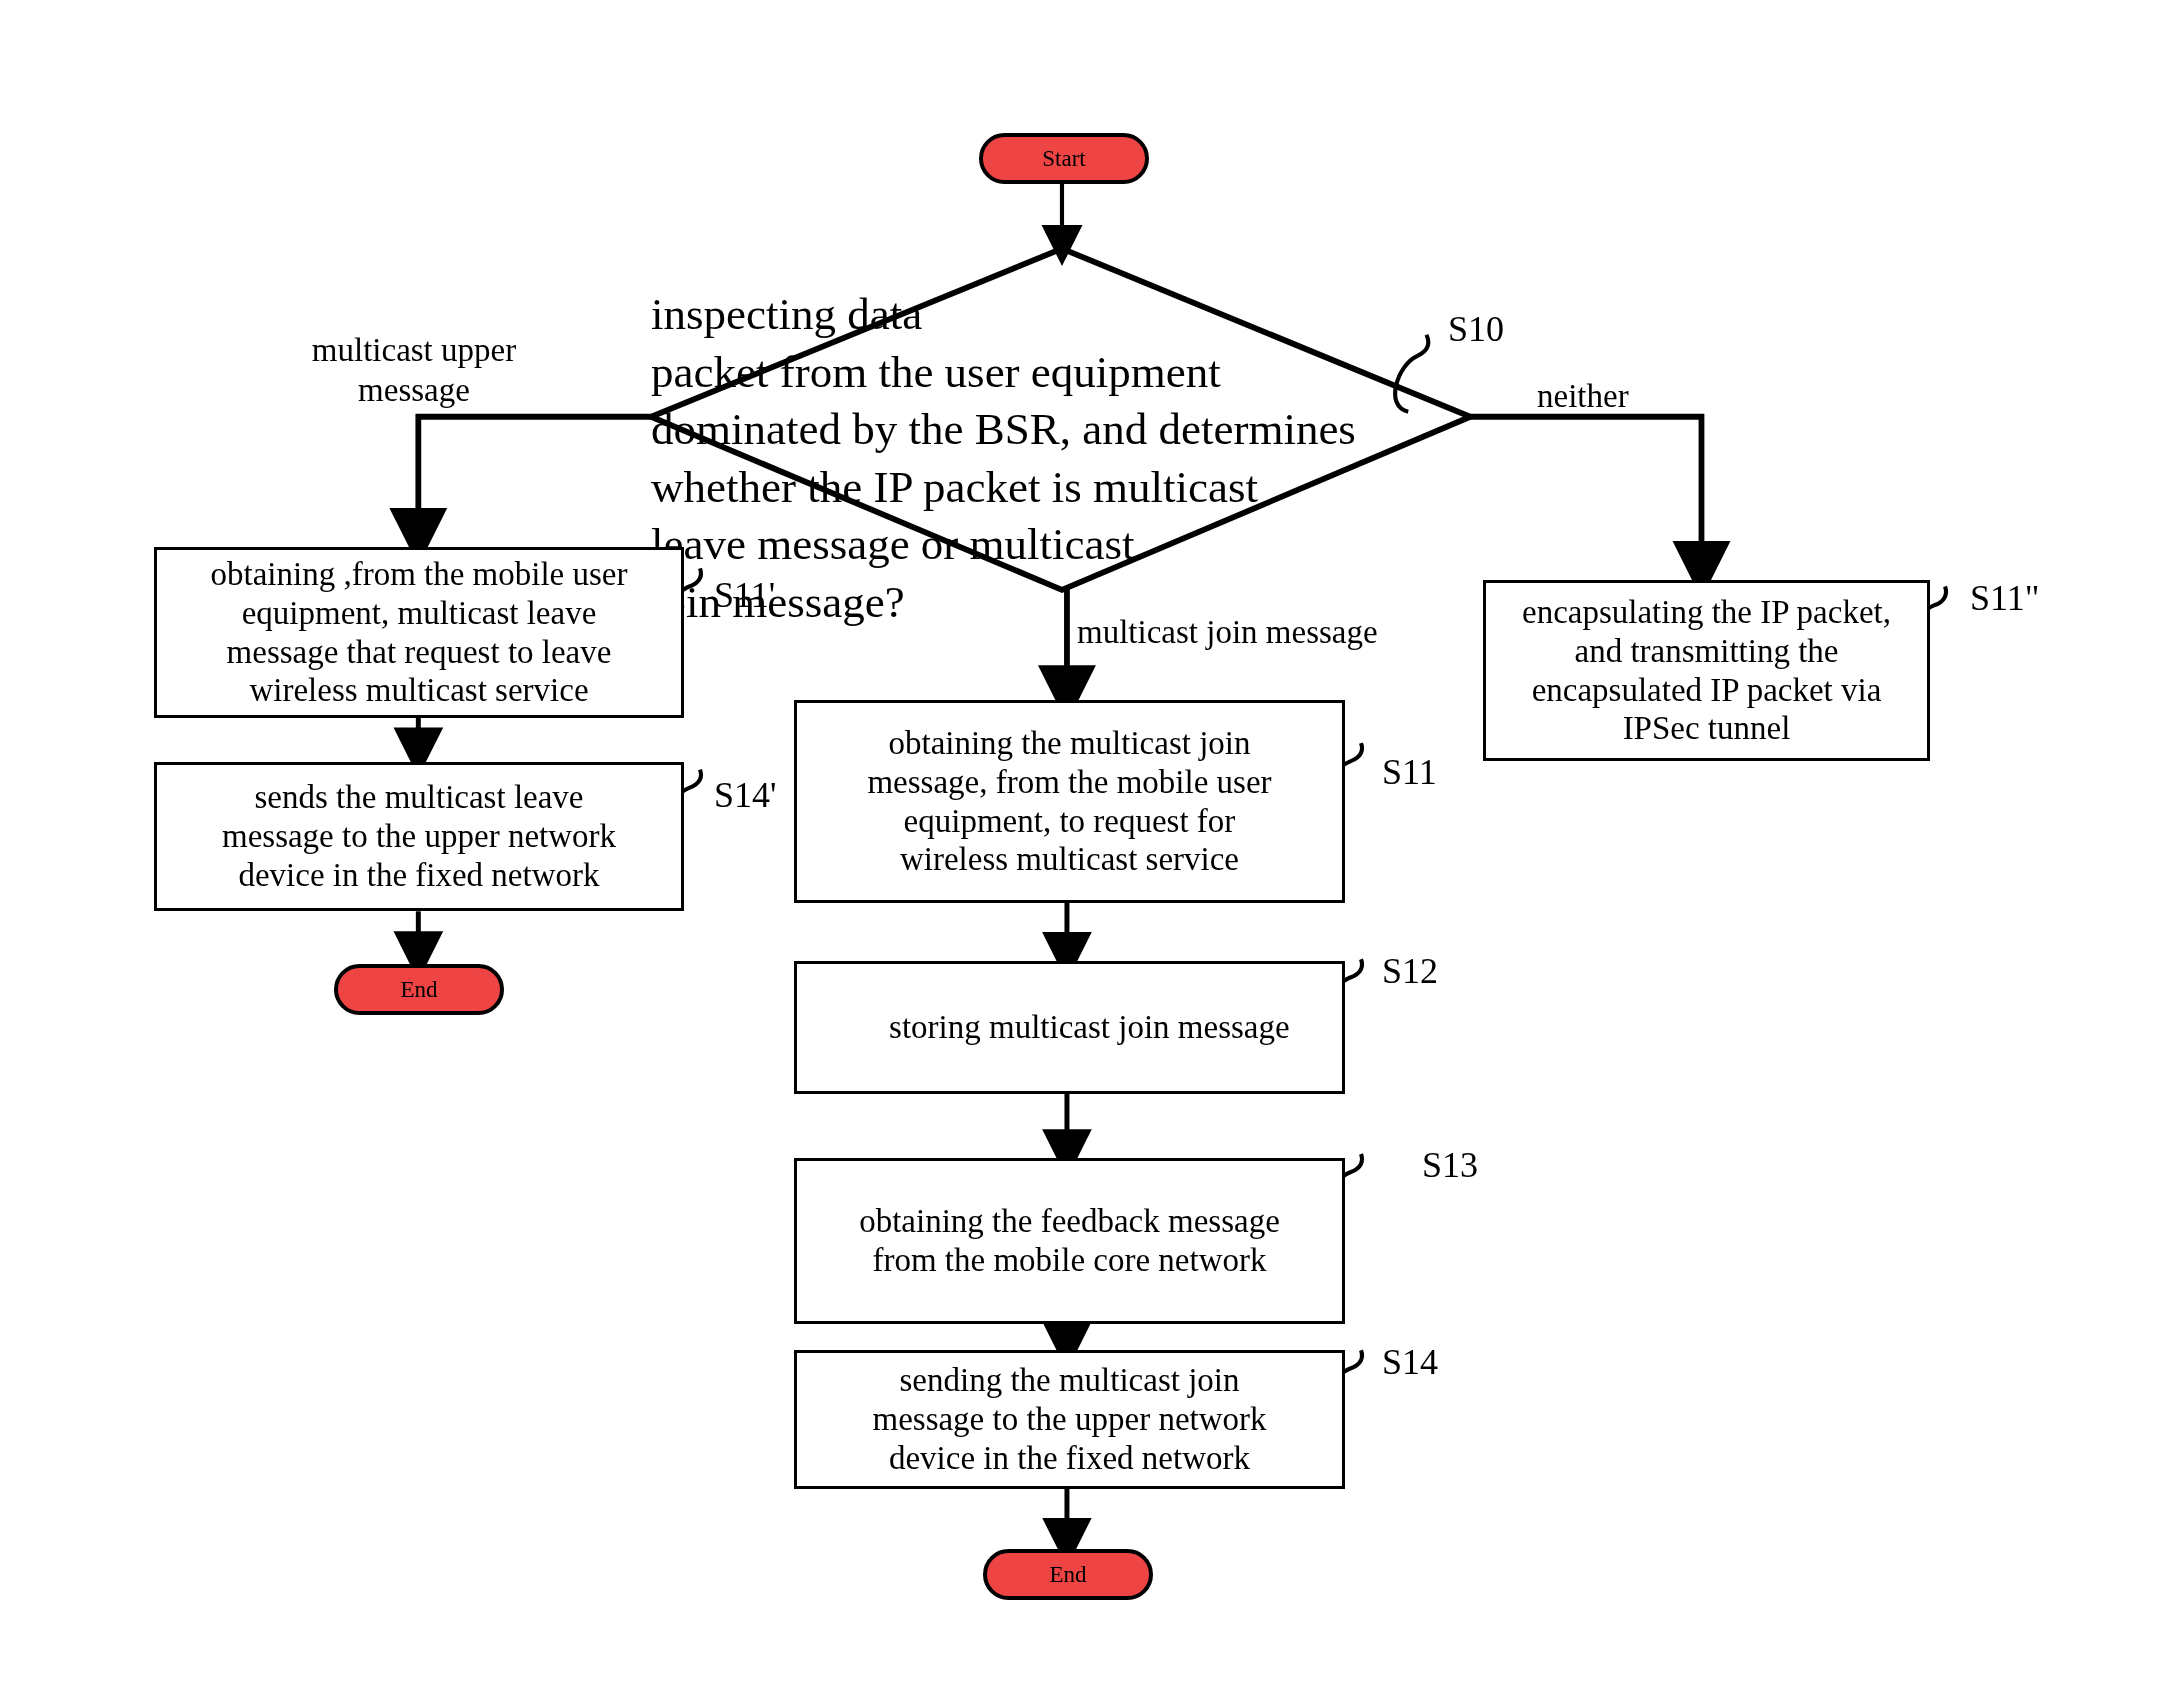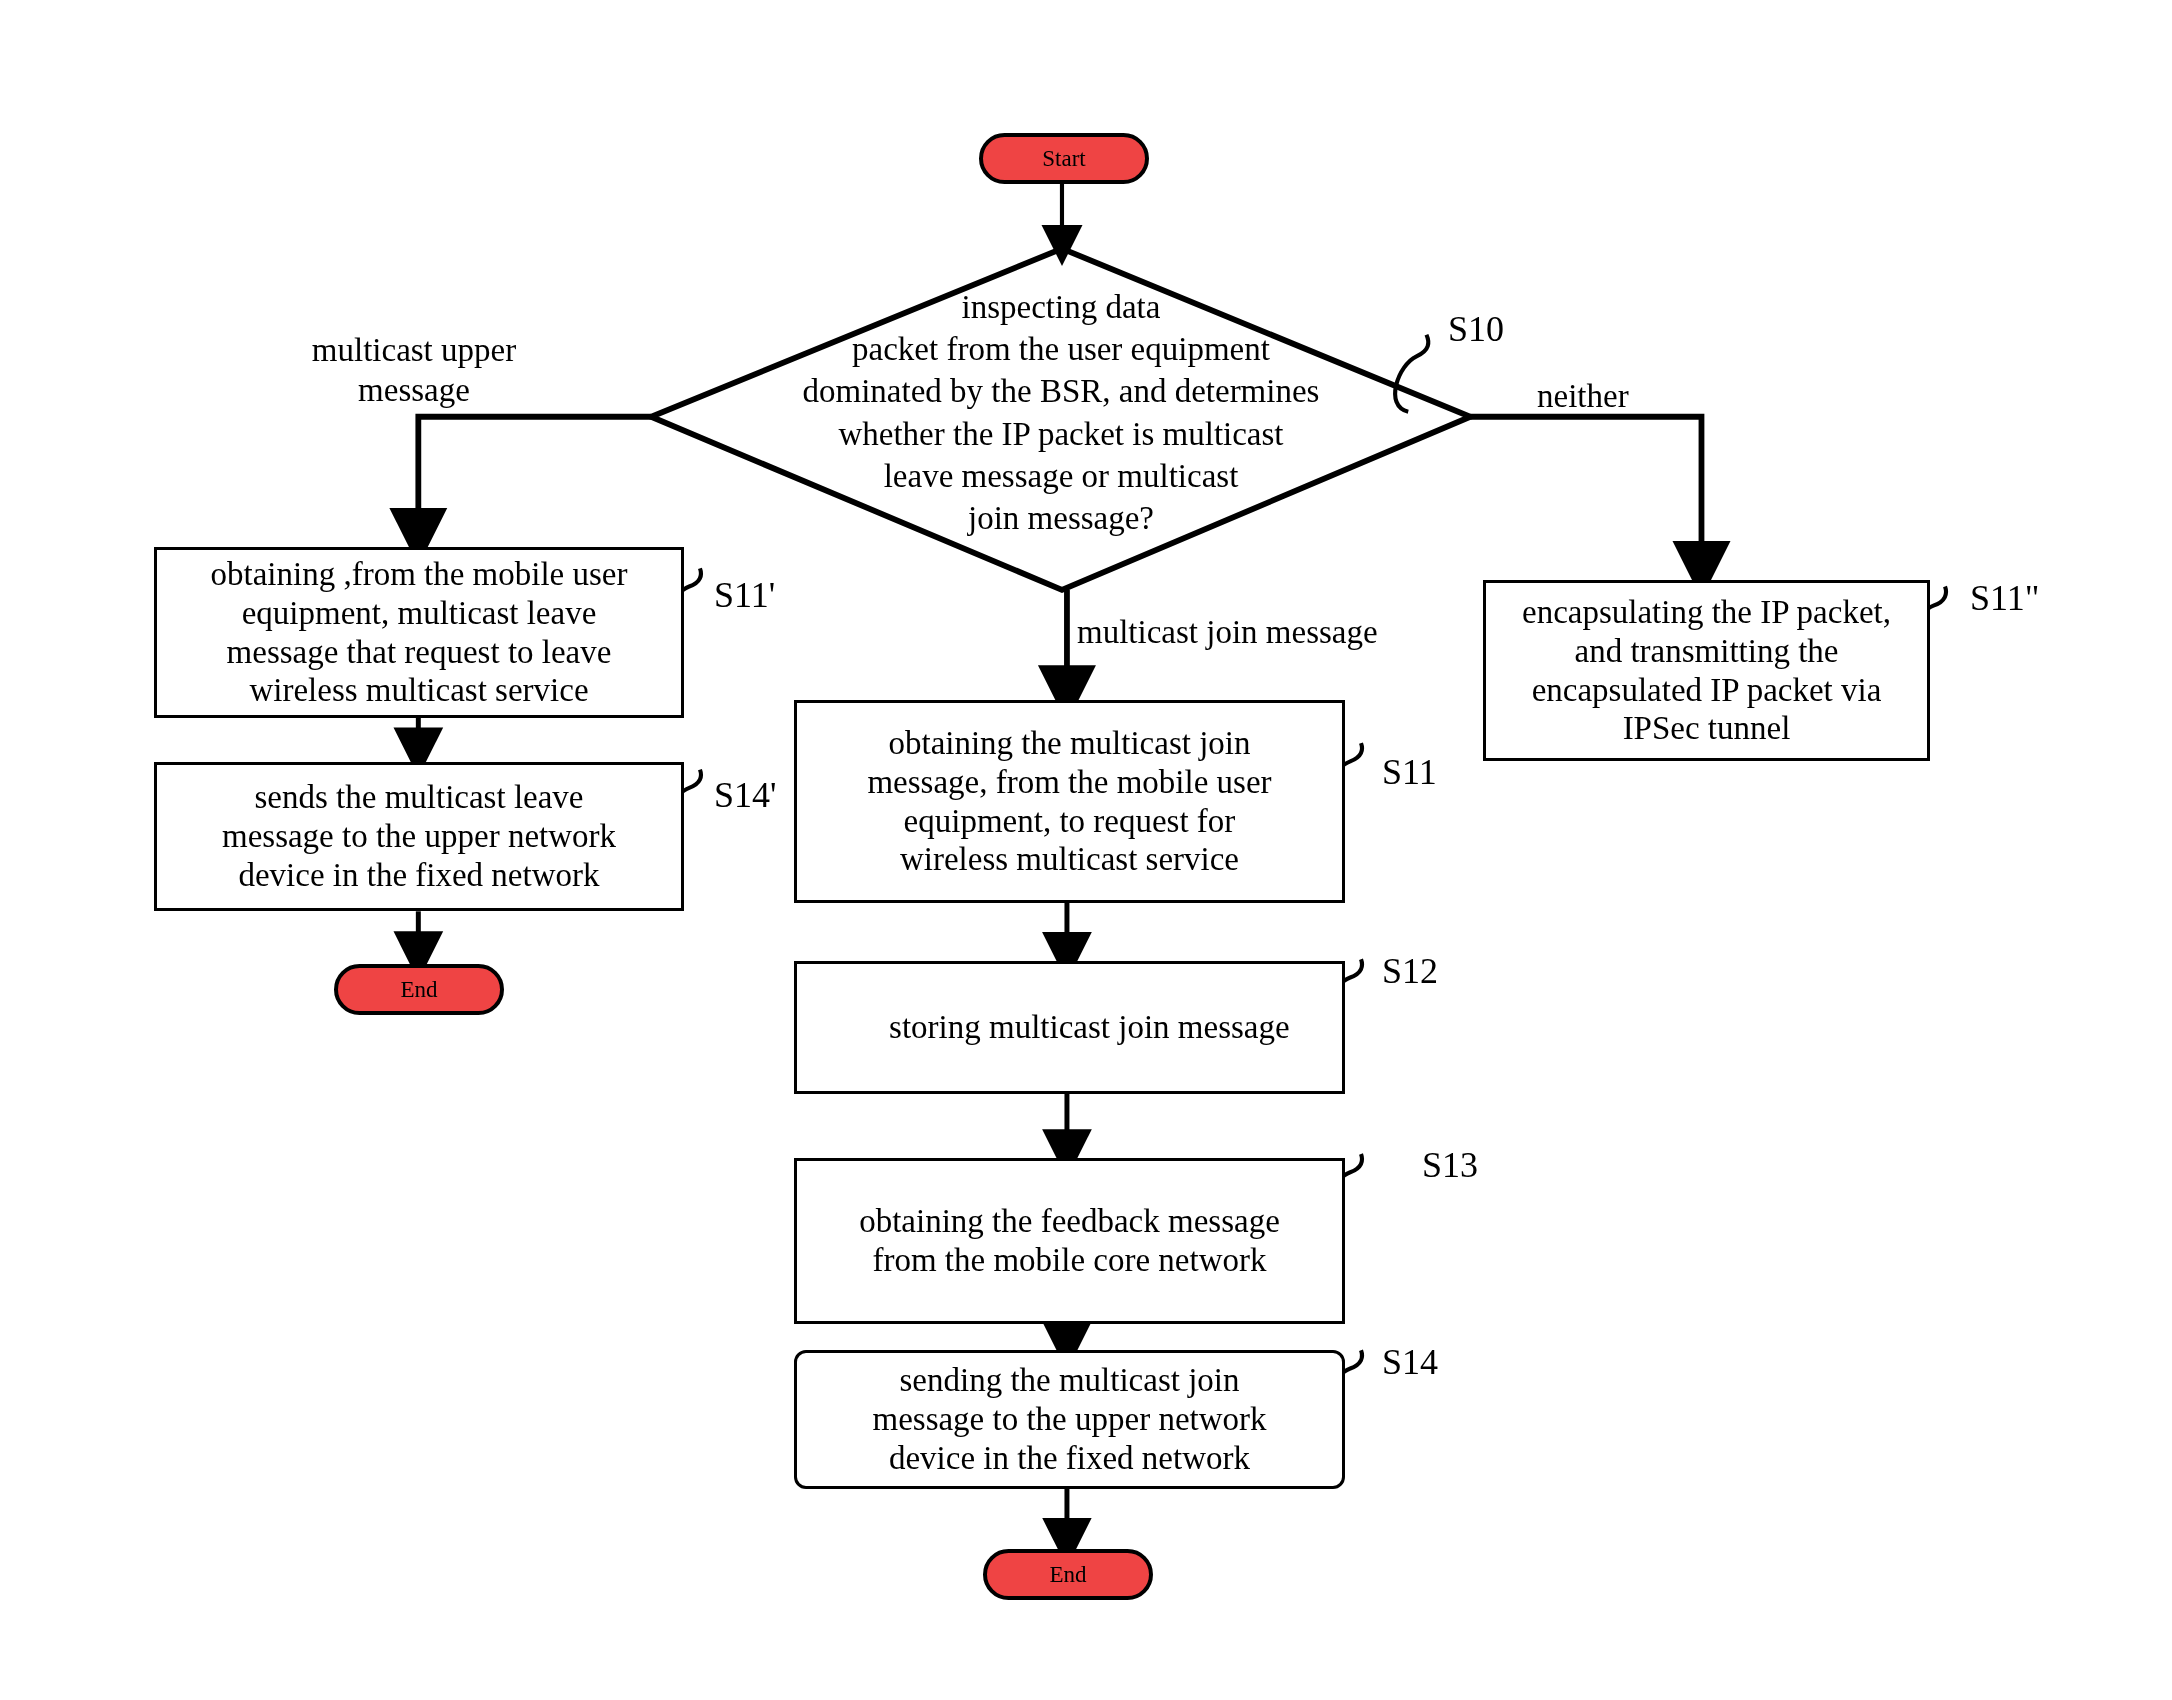--- a/index.html
+++ b/index.html
@@ -44,22 +44,21 @@
   }
   .terminal {
     border: 4.1px solid #000000;
     border-radius: 33px;
     background: #ef4444;
     font-size: 23px;
     text-align: center;
   }
   .diamond-text {
     position: absolute;
-    text-align: center;
-    font-size: 33px;
+    font-size: 45px;
     line-height: 1.28;
     white-space: nowrap;
   }
   .edge-label {
     position: absolute;
     font-size: 33px;
     line-height: 1.2;
     text-align: center;
     white-space: nowrap;
   }
@@ -207,21 +206,21 @@
     </div>
   </div>
 
   <div class="node box" style="left:794px; top:1158px; width:551px; height:166px;">
     <div>
       <div>obtaining the feedback message</div>
       <div>from the mobile core network</div>
     </div>
   </div>
 
-  <div class="node box" style="left:794px; top:1350px; width:551px; height:139px;border-radius:12px;">
+  <div class="node box" style="left:794px; top:1350px; width:551px; height:139px;">
     <div>
       <div>sending the multicast join</div>
       <div>message  to the upper network</div>
       <div>device in the fixed network</div>
     </div>
   </div>
 
   <div class="node terminal" style="left:983px; top:1549px; width:170px; height:51px;">
     <span>End</span>
   </div>

